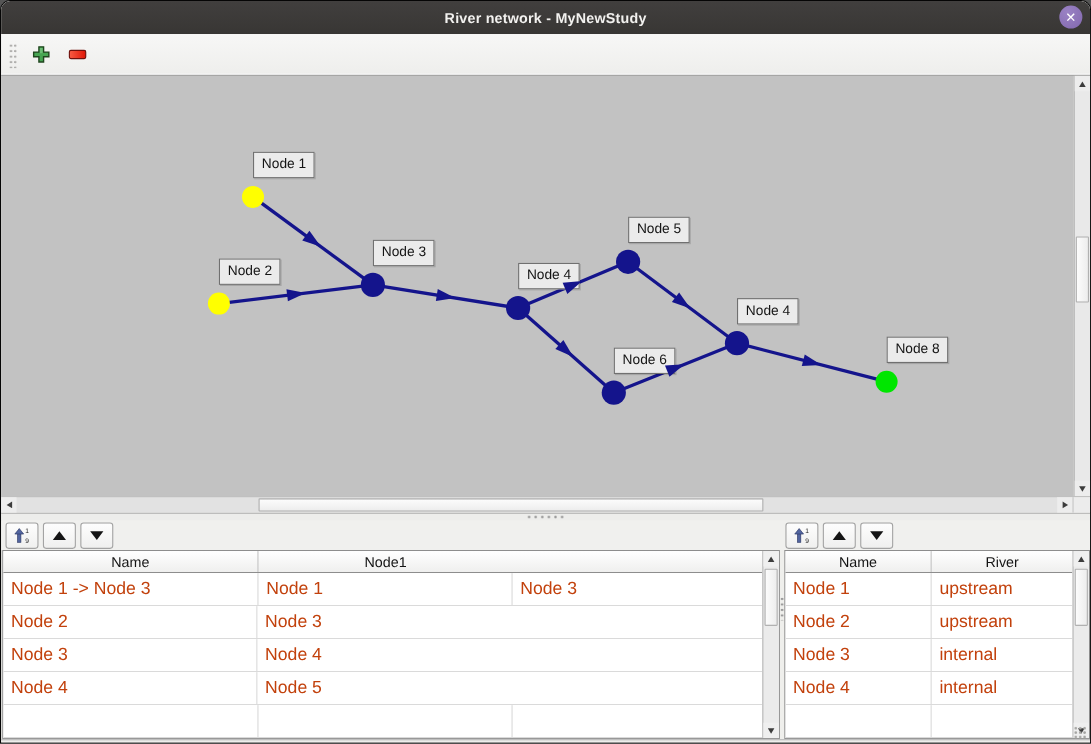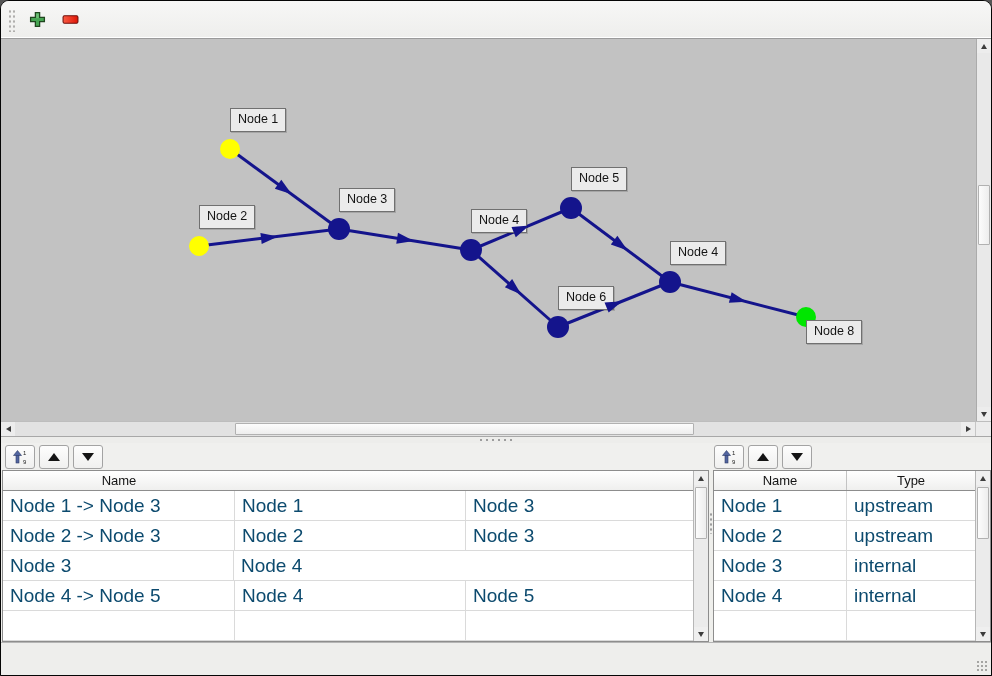--- a/index.html
+++ b/index.html
@@ -63,37 +63,43 @@
   .table-wrap.left{width:707px;margin-left:1px;}
   .table-wrap.right{width:278px;}
   .tables-gap{width:4px;display:flex;align-items:flex-start;justify-content:center;padding-top:42px;}
   .vsplit-dots{width:4px;height:22px;
     background-image:radial-gradient(circle,#9d9d9d 1px,transparent 1.3px);background-size:4px 5px;}
   .tbl{flex:1;display:flex;flex-direction:column;overflow:hidden;}
   .thead{display:flex;height:20px;background:linear-gradient(#ffffff,#efefee);border-bottom:1px solid #8d8d8d;flex:0 0 20px;}
   .th{font-size:13px;color:#141414;display:flex;align-items:center;justify-content:center;border-right:1px solid #c3c3c3;}
   .th:last-child{border-right:none;}
   .trow{display:flex;height:30px;flex:0 0 30px;border-bottom:1px solid #dadada;background:#fff;}
-  .tcell{font-size:19px;color:#0c4a6e;display:flex;align-items:center;padding-left:7px;border-right:1px solid #dadada;overflow:hidden;white-space:nowrap;}
+  .tcell{font-size:16px;color:#c2410c;display:flex;align-items:center;padding-left:7px;border-right:1px solid #dadada;overflow:hidden;white-space:nowrap;}
   .tcell:last-child{border-right:none;}
   .lt-c0{width:232px;} .lt-c1{width:231px;} .lt-c2{flex:1;}
   .rt-c0{width:133px;} .rt-c1{flex:1;}
   .tbl-vscroll{flex:0 0 15px;background:#ebebeb;border-left:1px solid #b6b6b6;display:flex;flex-direction:column;}
   .tbl-vscroll .sb-btn{height:14px;background:#efefef;}
   .tbl-vscroll .sb-thumb{left:1px;width:12px;background:linear-gradient(90deg,#fcfcfc,#ededed);}
   
   .statusbar{flex:1;background:#eeeeec;border-top:1px solid #b5b5b5;position:relative;}
   .resize-grip{position:absolute;right:3px;bottom:3px;width:12px;height:12px;
     background-image:radial-gradient(circle,#a5a5a3 1px,transparent 1.3px);background-size:4px 4px;}
 </style>
 </head>
 <body>
 
 <div class="window">
 
+  <div class="titlebar">
+    <div class="title">River network - MyNewStudy</div>
+    <div class="close-btn">
+      <span>✕</span>
+    </div>
+  </div>
 
   <div class="toolbar">
     <div class="drag-handle"></div>
     <div class="tool-btn">
       <svg width="17" height="17" viewBox="0 0 16 16">
         <path d="M6 1.5h4v4.5h4.5v4H10v4.5H6V10H1.5V6H6z" fill="#46a552" stroke="#20461f" stroke-width="1.2"></path>
         <path d="M6.8 2.4h2.4v4.5h-2.4z" fill="#7cc884" opacity="0.7"></path>
       </svg>
     </div>
     <div class="tool-btn">
@@ -130,21 +136,21 @@
           <circle cx="805" cy="278" r="10" fill="#00e600"></circle>
         </svg>
       <div id="labels">
           <div class="node-label" style="left: 229px; top: 69px;">Node 1</div>
           <div class="node-label" style="left: 198px; top: 166px;">Node 2</div>
           <div class="node-label" style="left: 338px; top: 149px;">Node 3</div>
           <div class="node-label" style="left: 470px; top: 170px;">Node 4</div>
           <div class="node-label" style="left: 570px; top: 128px;">Node 5</div>
           <div class="node-label" style="left: 557px; top: 247px;">Node 6</div>
           <div class="node-label" style="left: 669px; top: 202px;">Node 4</div>
-          <div class="node-label" style="left: 805px; top: 237px; margin-top: 44px;">Node 8</div>
+          <div class="node-label" style="left: 805px; top: 237px;">Node 8</div>
         </div>
       <svg id="arrow-svg" width="975" height="382" style="z-index:3">
           <polygon points="290.7555281772447,155.32515829522546 273.79637821758917,149.70045984589356 280.3049050228647,140.83259207370563" fill="#14148c"></polygon>
           <polygon points="276.9343728234557,197.41511187143752 260.72132245771644,204.9242395063896 259.39534807836225,194.0044504999437" fill="#14148c"></polygon>
           <polygon points="412.888222757016,201.9140354386162 395.23522478127586,204.67477129496206 396.96349031736236,193.81138792527582" fill="#14148c"></polygon>
           <polygon points="528.2978389504663,186.51490764080418 514.7539218190942,198.16876145568122 510.49436449118815,188.02695829400025" fill="#14148c"></polygon>
           <polygon points="520.2394902623929,255.46483620924428 503.86416430555704,248.31650075213406 511.15451967241114,240.07934598698722" fill="#14148c"></polygon>
           <polygon points="626.7087284266978,211.38834246036 609.799365450493,205.61569629599535 616.3851173464886,196.8050282189202" fill="#14148c"></polygon>
           <polygon points="621.3511380025278,262.1446320525558 607.6272688545246,273.58602251038405 603.526263585426,263.3790760628501" fill="#14148c"></polygon>
           <polygon points="745.7159945750313,262.74308683916246 727.8816739760395,263.8325861610414 730.6232245572381,253.17970390266973" fill="#14148c"></polygon>
@@ -213,38 +219,37 @@
           <div class="tri-down"></div>
         </div>
     </div>
   </div>
 
   <div class="tables-row">
     <div class="table-wrap left">
       <div class="tbl">
         <div class="thead">
           <div class="th lt-c0">Name</div>
+          <div class="th lt-c1">Node1</div>
         </div>
         <div id="links-body">
             <div class="trow">
               <div class="tcell lt-c0">Node 1 -&gt; Node 3</div>
               <div class="tcell lt-c1">Node 1</div>
               <div class="tcell lt-c2">Node 3</div>
             </div>
             <div class="trow">
-              <div class="tcell lt-c0">Node 2 -&gt; Node 3</div>
               <div class="tcell lt-c1">Node 2</div>
               <div class="tcell lt-c2">Node 3</div>
             </div>
             <div class="trow">
               <div class="tcell lt-c1">Node 3</div>
               <div class="tcell lt-c2">Node 4</div>
             </div>
             <div class="trow">
-              <div class="tcell lt-c0">Node 4 -&gt; Node 5</div>
               <div class="tcell lt-c1">Node 4</div>
               <div class="tcell lt-c2">Node 5</div>
             </div>
             <div class="trow">
               <div class="tcell lt-c0"></div>
               <div class="tcell lt-c1"></div>
               <div class="tcell lt-c2"></div>
             </div>
           </div>
       </div>
@@ -262,21 +267,21 @@
     </div>
 
     <div class="tables-gap">
       <div class="vsplit-dots"></div>
     </div>
 
     <div class="table-wrap right">
       <div class="tbl">
         <div class="thead">
           <div class="th rt-c0">Name</div>
-          <div class="th rt-c1">Type</div>
+          <div class="th rt-c1">River</div>
         </div>
         <div id="nodes-body">
             <div class="trow">
               <div class="tcell rt-c0">Node 1</div>
               <div class="tcell rt-c1">upstream</div>
             </div>
             <div class="trow">
               <div class="tcell rt-c0">Node 2</div>
               <div class="tcell rt-c1">upstream</div>
             </div>

